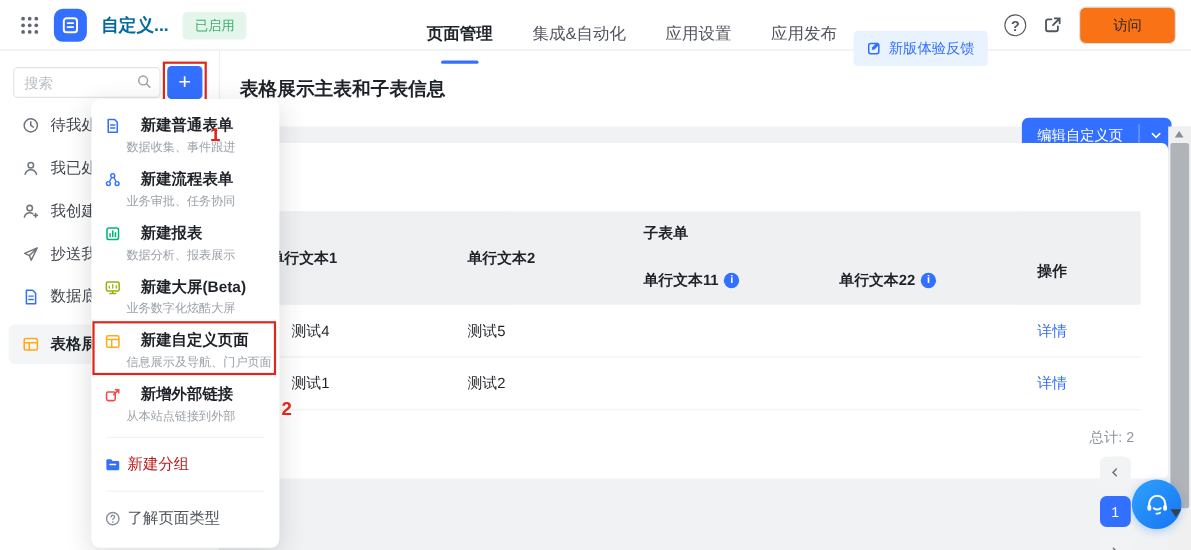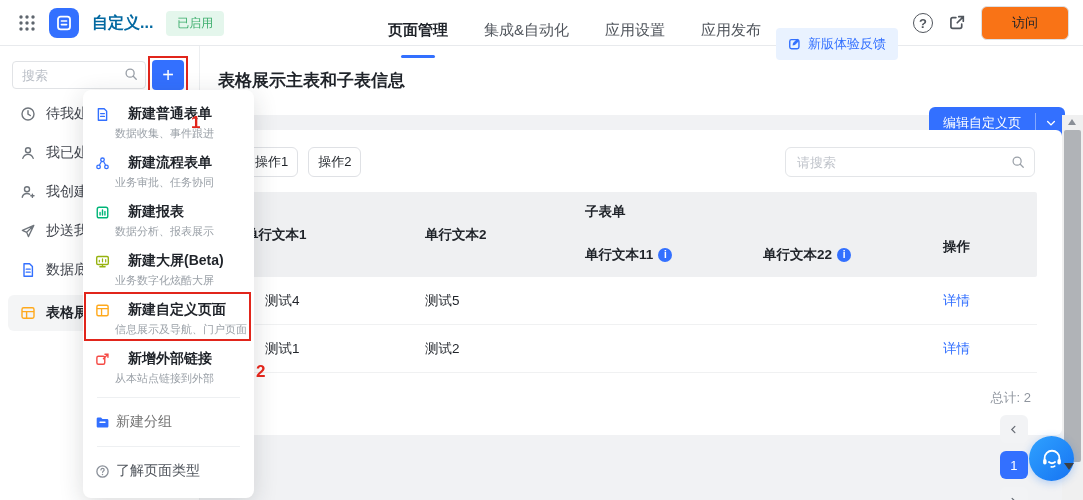--- a/index.html
+++ b/index.html
@@ -32,21 +32,21 @@
   .side-items { position:absolute; left:0; top:48px; width:200px; }
   .side-item { display:flex; align-items:center; gap:10px; height:39px; margin:0 8px; padding-left:12px; font-size:14px; color:#42464e; border-radius:6px; cursor:pointer; white-space:nowrap; }
   .side-item.selected { background:#f4f5f6; color:#1f2329; font-weight:bold; height:36px; margin-top:6px; }
 
   
   .create-menu { position:absolute; left:83px; top:90px; width:171px; background:#fff; border-radius:8px; box-shadow:0 6px 24px rgba(31,35,41,.16); z-index:50; padding:8px 0 8px; }
   .menu-item { position:relative; height:49px; padding:5px 0 0 12px; cursor:pointer; }
   .mi-title { display:flex; align-items:center; gap:18px; height:22px; font-size:14px; font-weight:bold; color:#1f2329; white-space:nowrap; }
   .mi-sub { padding-left:20px; font-size:11px; color:#9ba1a8; margin-top:1px; white-space:nowrap; }
   .menu-divider { height:1px; background:#eef0f2; margin:5px 14px; }
-  .menu-simple { display:flex; align-items:center; gap:6px; height:38px; padding-left:12px; font-size:14px; color:#737373; cursor:pointer; white-space:nowrap; }
+  .menu-simple { display:flex; align-items:center; gap:6px; height:38px; padding-left:12px; font-size:14px; color:#b91c1c; cursor:pointer; white-space:nowrap; }
   .red-box { position:absolute; left:1px; top:202px; width:167px; height:49px; border:2px solid #e1251b; z-index:60; pointer-events:none; }
   .annot { position:absolute; color:#e1251b; font-size:17px; font-weight:bold; z-index:60; }
   .annot-1 { left:191px; top:113px; }
   .annot-2 { left:256px; top:362px; }
 
   
   .main { position:absolute; left:200px; top:46px; width:883px; height:454px; background:#f1f2f4; }
   .main-header { position:absolute; left:0; top:0; width:883px; height:69px; background:#fff; }
   .page-title { position:absolute; left:18px; top:23px; font-size:17px; font-weight:bold; color:#1f2329; white-space:nowrap; }
   .edit-btn { position:absolute; right:18px; top:17px; height:31px; display:flex; background:#3370ff; border-radius:6px; color:#fff; cursor:pointer;margin-top:44px; }
@@ -328,33 +328,20 @@
       <span class="edit-sep"></span>
       <span class="edit-caret">
         <svg width="12" height="12" viewBox="0 0 16 16">
             <path d="M3.5 6l4.5 4.5L12.5 6" fill="none" stroke="#fff" stroke-width="1.8" stroke-linecap="round"></path>
           </svg>
       </span>
     </div>
   </div>
 
   <div class="card">
-    <div class="toolbar">
-      <button class="tb-btn">操作1</button>
-      <button class="tb-btn">操作2</button>
-      <div class="tb-search">
-        <input placeholder="请搜索" style="">
-        <span class="tb-mag">
-          <svg width="14" height="14" viewBox="0 0 16 16">
-              <circle cx="7" cy="7" r="4.6" fill="none" stroke="#9aa0a8" stroke-width="1.4"></circle>
-              <path d="M10.6 10.6L14 14" stroke="#9aa0a8" stroke-width="1.4" stroke-linecap="round"></path>
-            </svg>
-        </span>
-      </div>
-    </div>
 
     <div class="tbl">
       <div class="thead">
         <div class="th th-c1">单行文本1</div>
         <div class="th th-c2">单行文本2</div>
         <div class="th th-grp">子表单</div>
         <div class="th th-s1">
           <span>单行文本11</span>
           <i class="info-i">i</i>
         </div>

